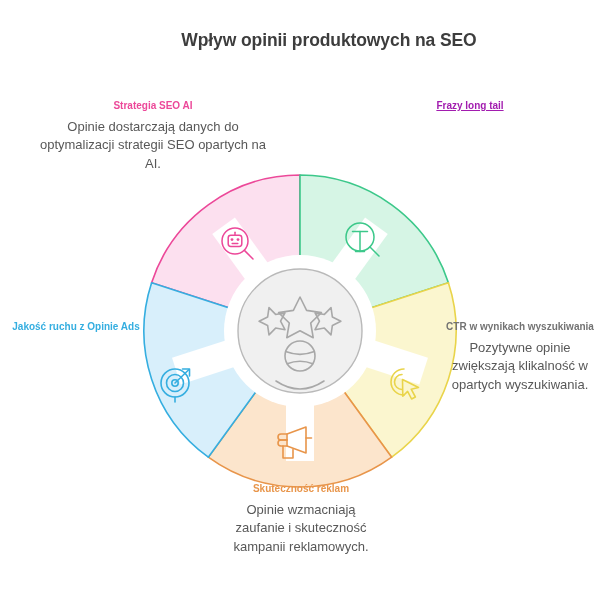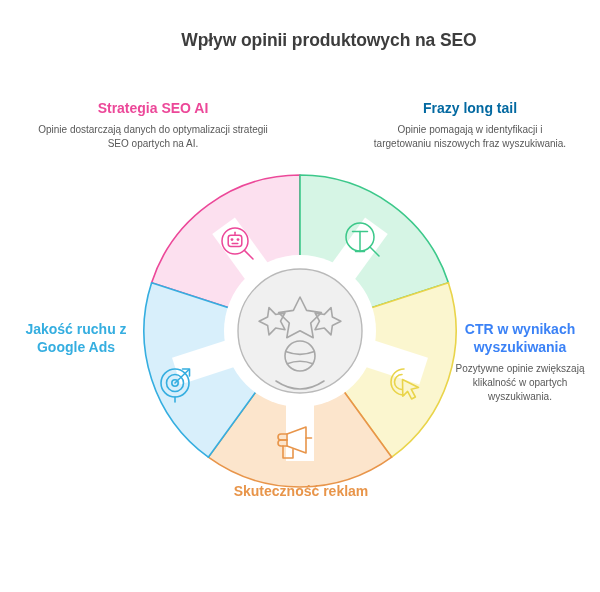--- a/index.html
+++ b/index.html
@@ -33,27 +33,27 @@
     top: 161px;
     width: 340px;
     height: 340px;
   }
   .wheel svg { display: block; }
 
   .label-block {
     position: absolute;
   }
   .label-title {
-    font-size: 14px;
+    font-size: 10px;
     font-weight: bold;
     line-height: 1.28;
     margin-bottom: 5px;
   }
   .label-desc {
-    font-size: 10px;
+    font-size: 13px;
     line-height: 1.42;
     color: #585858;
   }
 
   
   #lbl-strategia {
     left: 38px; top: 100px; width: 230px; text-align: center;
   }
   #lbl-frazy {
     left: 370px; top: 100px; width: 200px; text-align: center;
@@ -206,28 +206,28 @@
     </g>
   </svg>
 </div>
 
 <div class="label-block" id="lbl-strategia">
   <div class="label-title" style="color: rgb(236, 72, 153);">Strategia SEO AI</div>
   <div class="label-desc">Opinie dostarczają danych do optymalizacji strategii SEO opartych na AI.</div>
 </div>
 
 <div class="label-block" id="lbl-frazy">
-  <div class="label-title" style="color: #0369a1;">Frazy long tail</div>
-  <div class="label-desc">Opinie pomagają w identyfikacji i targetowaniu niszowych fraz wyszukiwania.</div>
+  <div class="label-title" style="color: #a21caf; text-decoration: underline;">Frazy long tail</div>
 </div>
 
 <div class="label-block" id="lbl-ctr">
-  <div class="label-title" style="color: #3b82f6;">CTR w wynikach wyszukiwania</div>
+  <div class="label-title" style="color: #737373;">CTR w wynikach wyszukiwania</div>
   <div class="label-desc">Pozytywne opinie zwiększają klikalność w opartych wyszukiwania.</div>
 </div>
 
 <div class="label-block" id="lbl-skutecznosc">
   <div class="label-title" style="color: rgb(232, 149, 74);">Skuteczność reklam</div>
+  <div class="label-desc">Opinie wzmacniają zaufanie i skuteczność kampanii reklamowych.</div>
 </div>
 
 <div class="label-block" id="lbl-jakosc">
-  <div class="label-title" style="color: rgb(53, 174, 224);">Jakość ruchu z Google Ads</div>
+  <div class="label-title" style="color: rgb(53, 174, 224);">Jakość ruchu z Opinie Ads</div>
 </div>
 
 </body></html>

